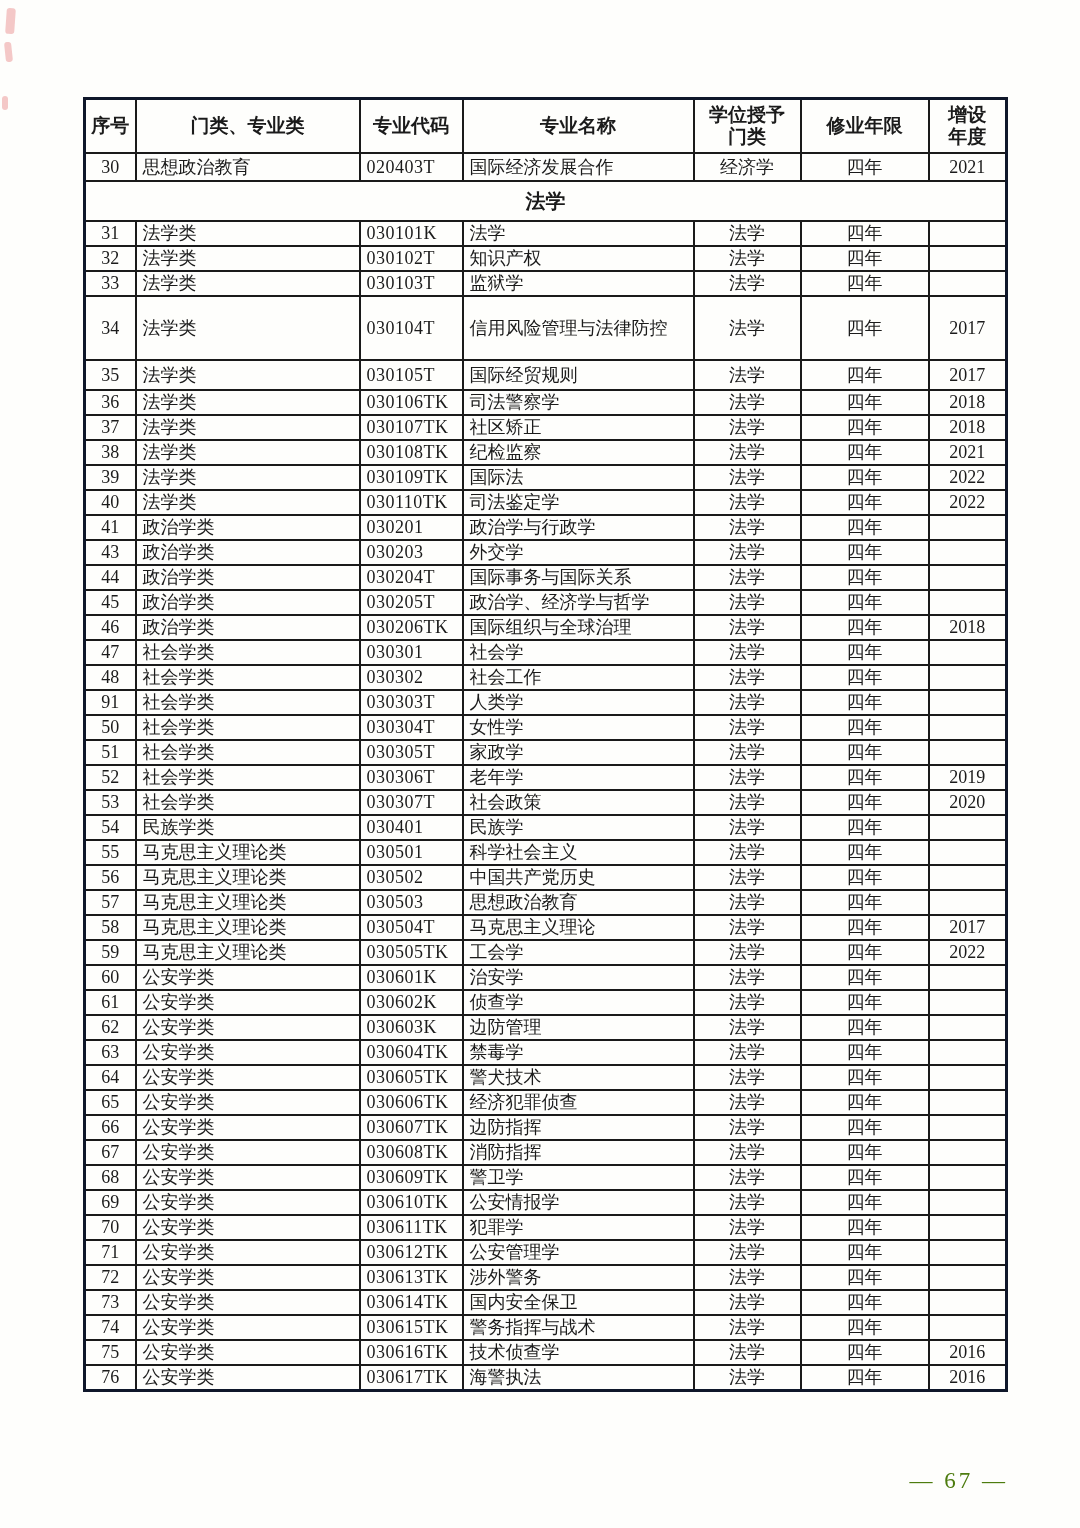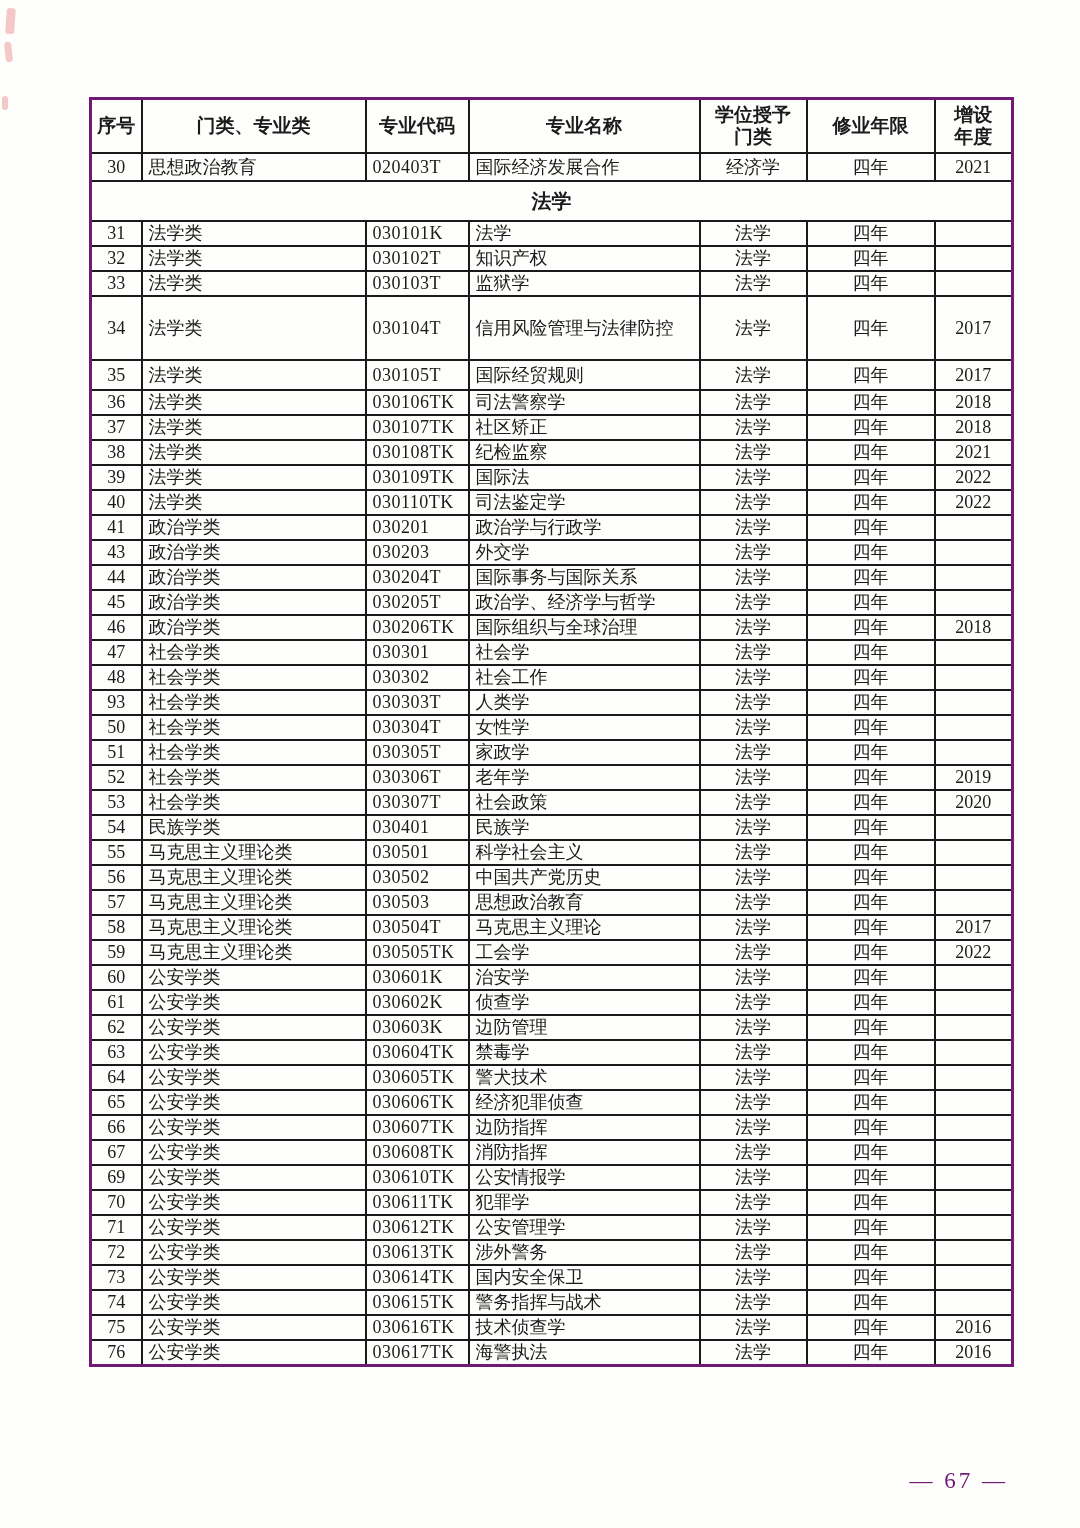--- a/index.html
+++ b/index.html
@@ -20,26 +20,26 @@
     position: absolute;
     background: rgba(231, 121, 121, 0.40);
     border-radius: 3px;
   }
   #mark1 { left: 6px;  top: 8px;  width: 9px;  height: 26px; transform: rotate(4deg); }
   #mark2 { left: 5px;  top: 42px; width: 7px;  height: 20px; transform: rotate(-6deg); }
   #mark3 { left: 2px;  top: 96px; width: 6px;  height: 14px; }
 
   table.catalog {
     position: absolute;
-    left: 89px;
+    left: 83px;
     top: 97px;
     width: 922px;
     border-collapse: collapse;
     table-layout: fixed;
-    border: 3px solid #701a75;
+    border: 3px solid #0f172a;
   }
   .catalog th, .catalog td {
     border: 2px solid #1a1a1a;
     padding: 0 6px;
     font-size: 18px;
     line-height: 1.15;
     overflow: hidden;
     height: 23px;
   }
   .catalog thead th {
@@ -58,21 +58,21 @@
     font-weight: bold;
     font-size: 20px;
     height: 38px;
   }
   .page-num {
     position: absolute;
     top: 1468px;
     right: 72px;
     font-size: 23px;
     letter-spacing: 3px;
-    color: #701a75;
+    color: #4d7c0f;
   }
 </style>
 </head>
 <body>
 
 <div class="red-mark" id="mark1"></div>
 <div class="red-mark" id="mark2"></div>
 <div class="red-mark" id="mark3"></div>
 
 <table class="catalog">
@@ -258,21 +258,21 @@
       <tr>
         <td class="c-no">48</td>
         <td class="c-cat">社会学类</td>
         <td class="c-code">030302</td>
         <td class="c-name">社会工作</td>
         <td class="c-degree">法学</td>
         <td class="c-years">四年</td>
         <td class="c-added"></td>
       </tr>
       <tr>
-        <td class="c-no">93</td>
+        <td class="c-no">91</td>
         <td class="c-cat">社会学类</td>
         <td class="c-code">030303T</td>
         <td class="c-name">人类学</td>
         <td class="c-degree">法学</td>
         <td class="c-years">四年</td>
         <td class="c-added"></td>
       </tr>
       <tr>
         <td class="c-no">50</td>
         <td class="c-cat">社会学类</td>
@@ -424,20 +424,29 @@
         <td class="c-name">边防指挥</td>
         <td class="c-degree">法学</td>
         <td class="c-years">四年</td>
         <td class="c-added"></td>
       </tr>
       <tr>
         <td class="c-no">67</td>
         <td class="c-cat">公安学类</td>
         <td class="c-code">030608TK</td>
         <td class="c-name">消防指挥</td>
+        <td class="c-degree">法学</td>
+        <td class="c-years">四年</td>
+        <td class="c-added"></td>
+      </tr>
+      <tr>
+        <td class="c-no">68</td>
+        <td class="c-cat">公安学类</td>
+        <td class="c-code">030609TK</td>
+        <td class="c-name">警卫学</td>
         <td class="c-degree">法学</td>
         <td class="c-years">四年</td>
         <td class="c-added"></td>
       </tr>
       <tr>
         <td class="c-no">69</td>
         <td class="c-cat">公安学类</td>
         <td class="c-code">030610TK</td>
         <td class="c-name">公安情报学</td>
         <td class="c-degree">法学</td>

